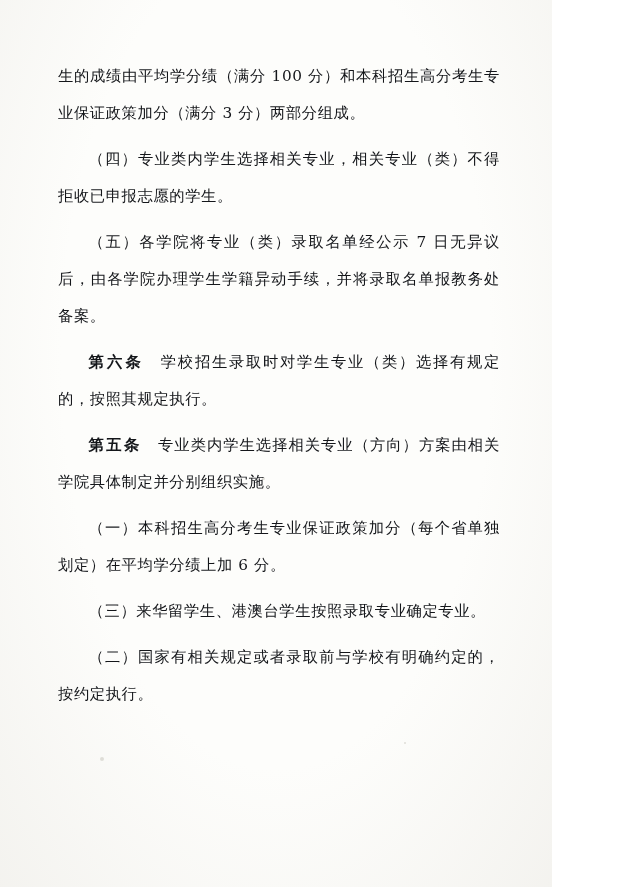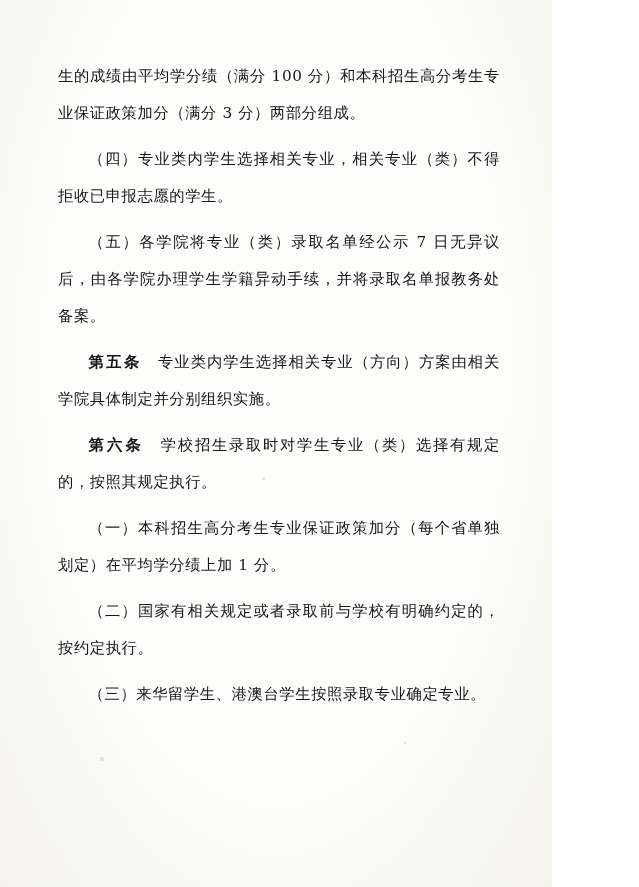--- a/index.html
+++ b/index.html
@@ -75,25 +75,25 @@
   <span class="speck" style="left:404px; top:742px; width:2px; height:2px;"></span>
 
   <div class="doc-body">
 
     <p class="para">生的成绩由平均学分绩（满分 100 分）和本科招生高分考生专业保证政策加分（满分 3 分）两部分组成。</p>
 
     <p class="para indent gap">（四）专业类内学生选择相关专业，相关专业（类）不得拒收已申报志愿的学生。</p>
 
     <p class="para indent gap">（五）各学院将专业（类）录取名单经公示 7 日无异议后，由各学院办理学生学籍异动手续，并将录取名单报教务处备案。</p>
 
+    <p class="para indent gap"><span class="clause-head">第六条</span>　<span>学校招生录取时对学生专业（类）选择有规定的，按照其规定执行。</span></p>
+
     <p class="para indent gap"><span class="clause-head">第五条</span>　<span>专业类内学生选择相关专业（方向）方案由相关学院具体制定并分别组织实施。</span></p>
 
-    <p class="para indent gap"><span class="clause-head">第六条</span>　<span>学校招生录取时对学生专业（类）选择有规定的，按照其规定执行。</span></p>
+    <p class="para indent gap">（一）本科招生高分考生专业保证政策加分（每个省单独划定）在平均学分绩上加 6 分。</p>
 
-    <p class="para indent gap">（一）本科招生高分考生专业保证政策加分（每个省单独划定）在平均学分绩上加 1 分。</p>
+    <p class="para indent gap">（三）来华留学生、港澳台学生按照录取专业确定专业。</p>
 
     <p class="para indent gap">（二）国家有相关规定或者录取前与学校有明确约定的，按约定执行。</p>
-
-    <p class="para indent gap">（三）来华留学生、港澳台学生按照录取专业确定专业。</p>
 
 
   </div>
 </div>
 
 </body></html>

